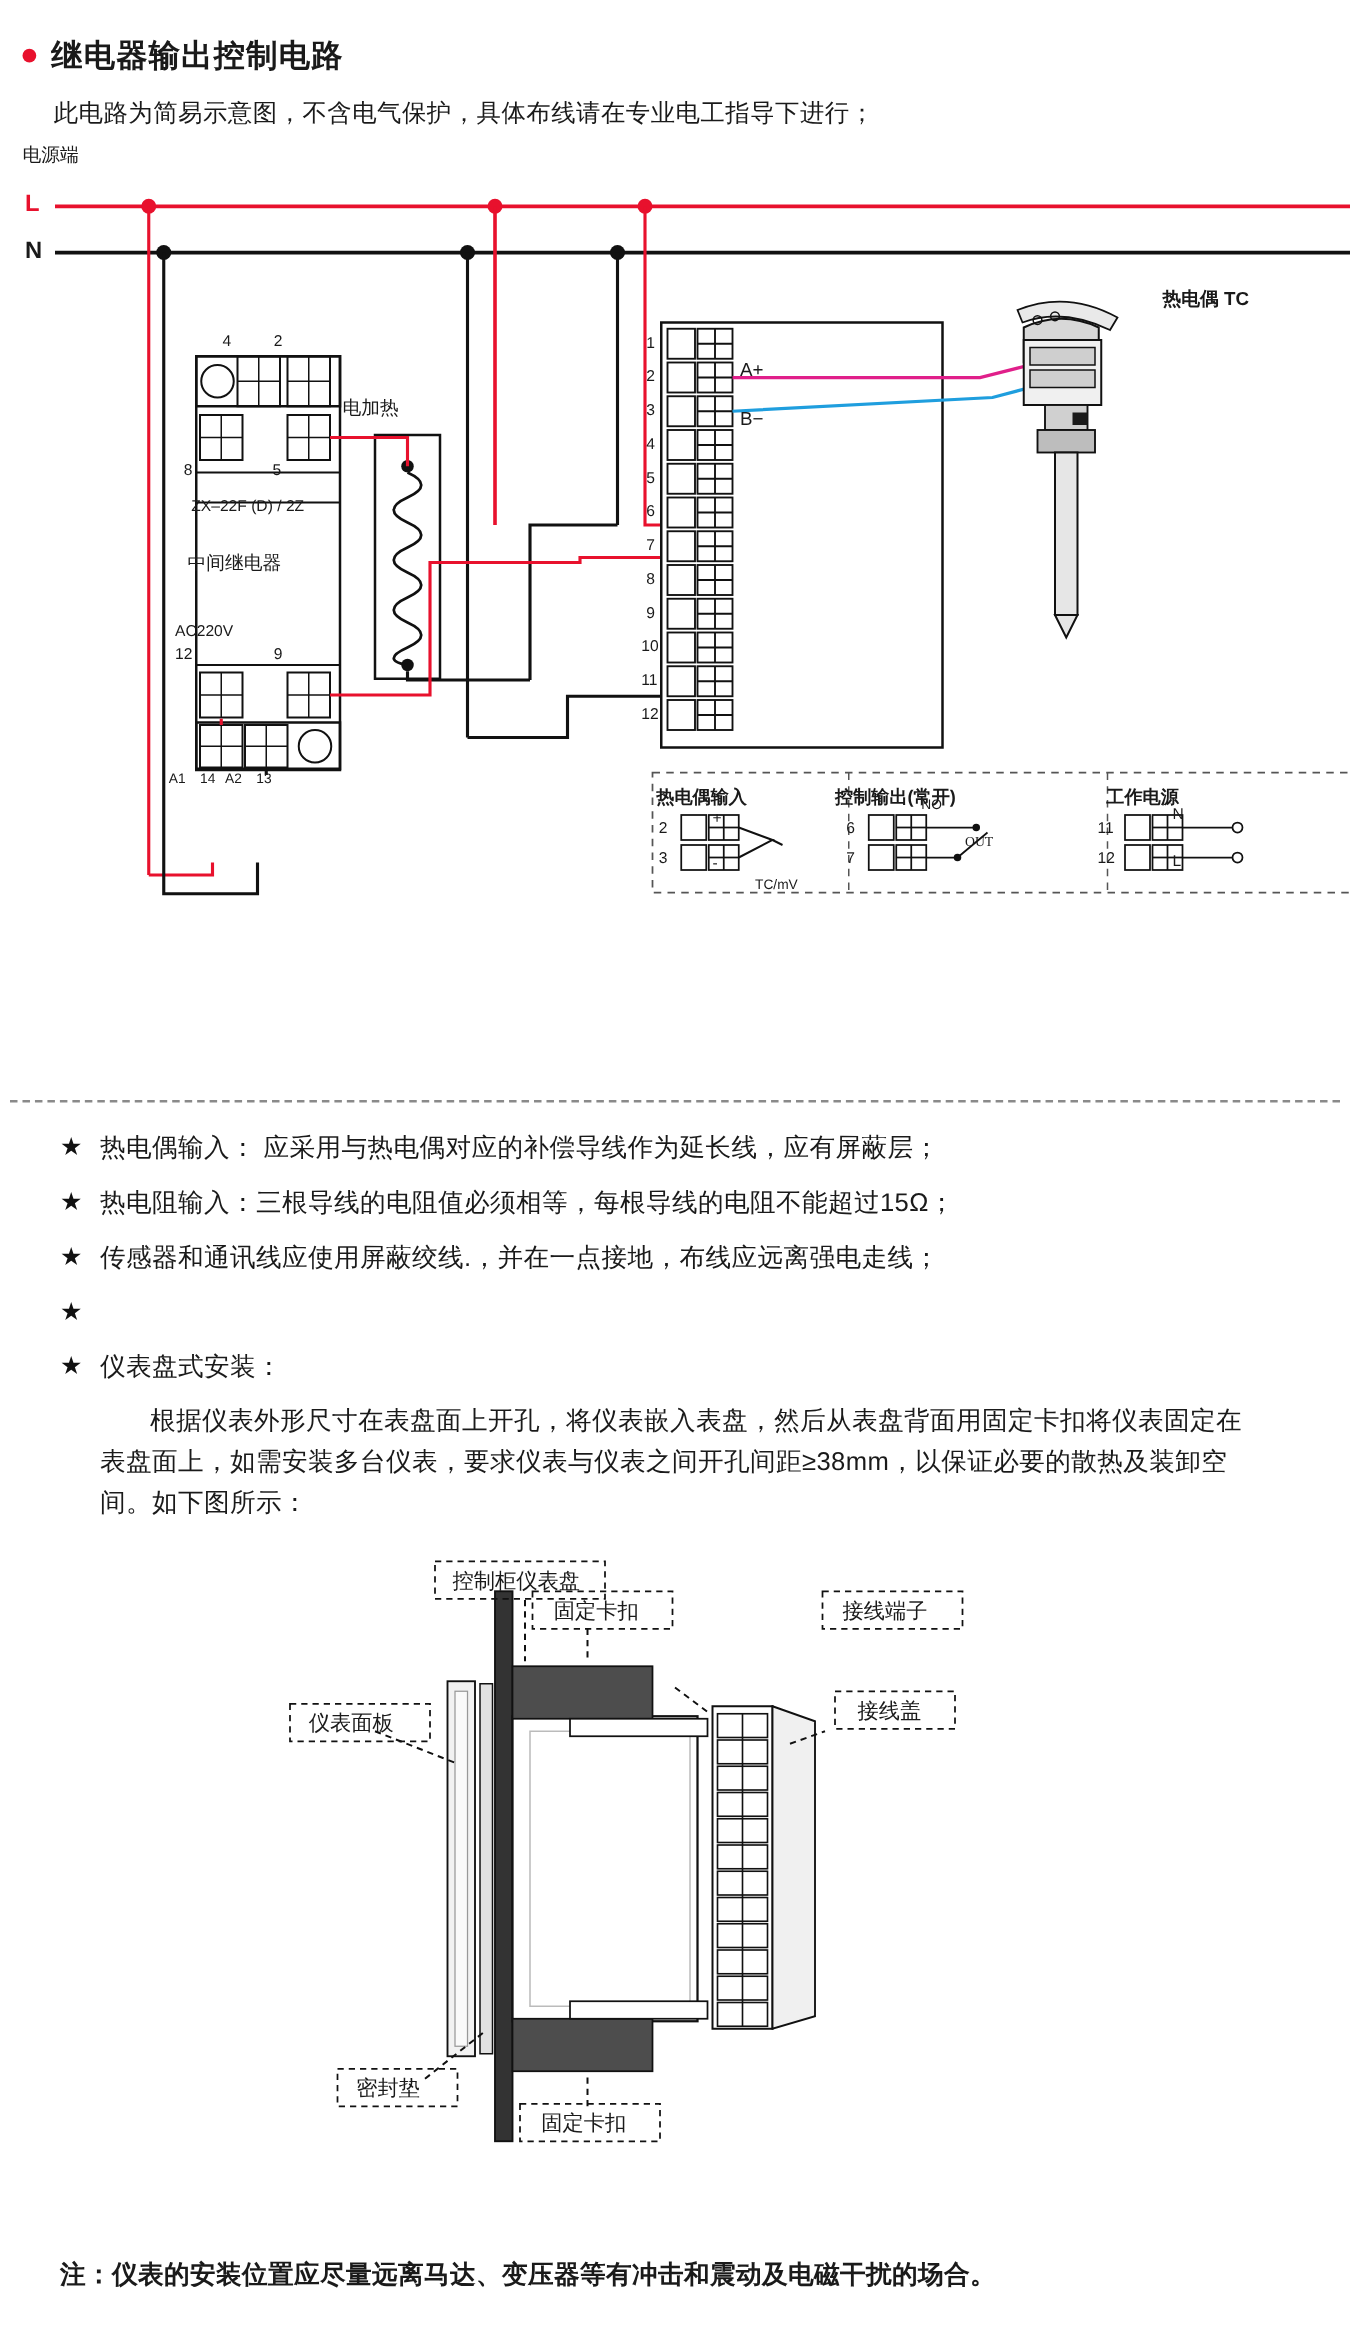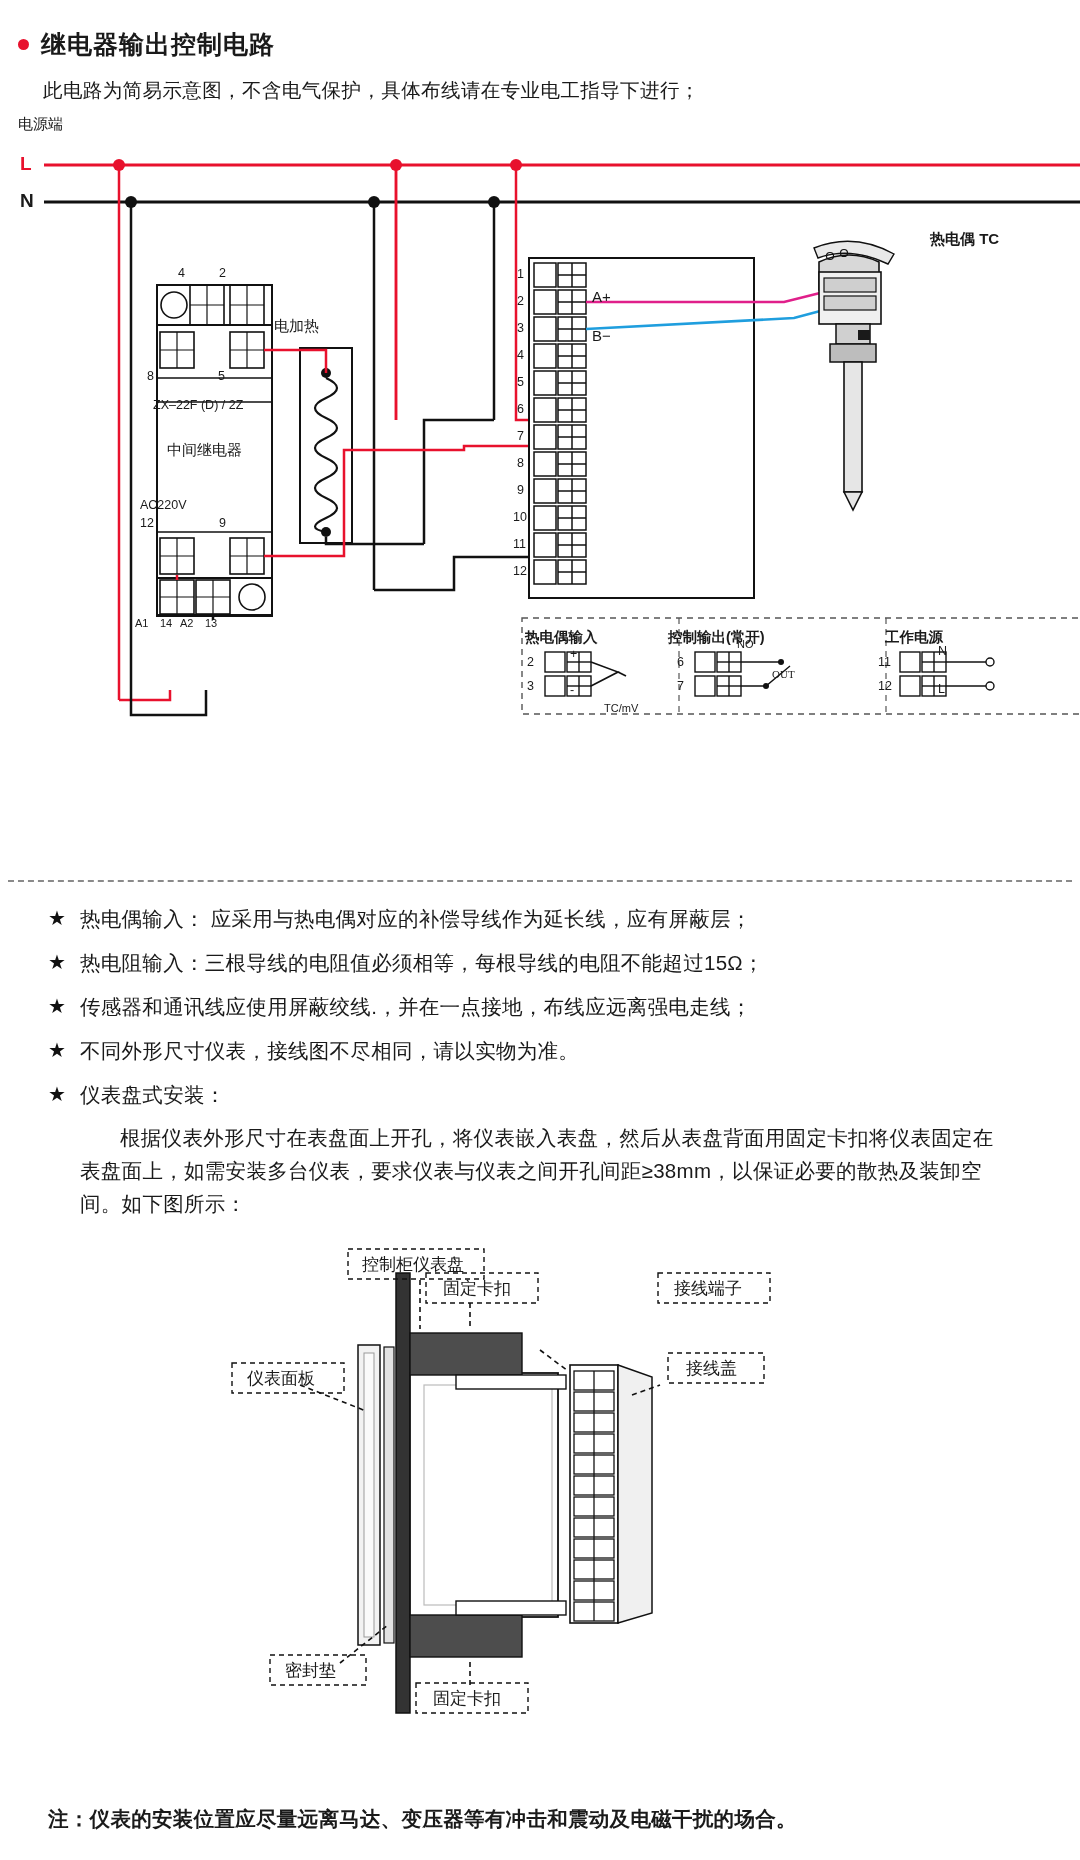--- a/index.html
+++ b/index.html
@@ -376,21 +376,21 @@
     <div class="lbl small" style="left:147px; top:249px;">8</div>
     <div class="lbl small" style="left:218px; top:249px;">5</div>
     <div class="lbl small" style="left:140px; top:396px;">12</div>
     <div class="lbl small" style="left:219px; top:396px;">9</div>
     <div class="lbl tiny" style="left:135px; top:497px;">A1</div>
     <div class="lbl tiny" style="left:160px; top:497px;">14</div>
     <div class="lbl tiny" style="left:180px; top:497px;">A2</div>
     <div class="lbl tiny" style="left:205px; top:497px;">13</div>
 
     <div class="lbl small" style="left:141px; top:278px;margin-left:12px;">ZX–22F (D) / 2Z</div>
-    <div class="lbl" style="left:167px; top:321px;text-align:right;">中间继电器</div>
+    <div class="lbl" style="left:150px; top:321px;text-align:right;">中间继电器</div>
     <div class="lbl small" style="left:140px; top:378px;">AC220V</div>
 
     <div class="lbl" style="left:274px; top:197px;">电加热</div>
     <div class="lbl b" style="left:930px; top:110px;">热电偶 TC</div>
 
     
     <div class="lbl small" style="left:517px; top:147px;">1</div>
     <div class="lbl small" style="left:517px; top:174px;">2</div>
     <div class="lbl small" style="left:517px; top:201px;">3</div>
     <div class="lbl small" style="left:517px; top:228px;">4</div>
@@ -437,21 +437,20 @@
     <div class="note-item">
       <span class="star">★</span>
       <span class="note-text">热电阻输入：三根导线的电阻值必须相等，每根导线的电阻不能超过15Ω；</span>
     </div>
     <div class="note-item">
       <span class="star">★</span>
       <span class="note-text">传感器和通讯线应使用屏蔽绞线.，并在一点接地，布线应远离强电走线；</span>
     </div>
     <div class="note-item">
       <span class="star">★</span>
-      <span class="note-text">不同外形尺寸仪表，接线图不尽相同，请以实物为准。</span>
     </div>
     <div class="note-item">
       <span class="star">★</span>
       <span class="note-text">仪表盘式安装：</span>
     </div>
     <div class="para">根据仪表外形尺寸在表盘面上开孔，将仪表嵌入表盘，然后从表盘背面用固定卡扣将仪表固定在表盘面上，如需安装多台仪表，要求仪表与仪表之间开孔间距≥38mm，以保证必要的散热及装卸空间。如下图所示：</div>
   </div>
 
   <div class="mount">
     <svg width="1080" height="560" viewBox="0 0 1080 560" xmlns="http://www.w3.org/2000/svg">

